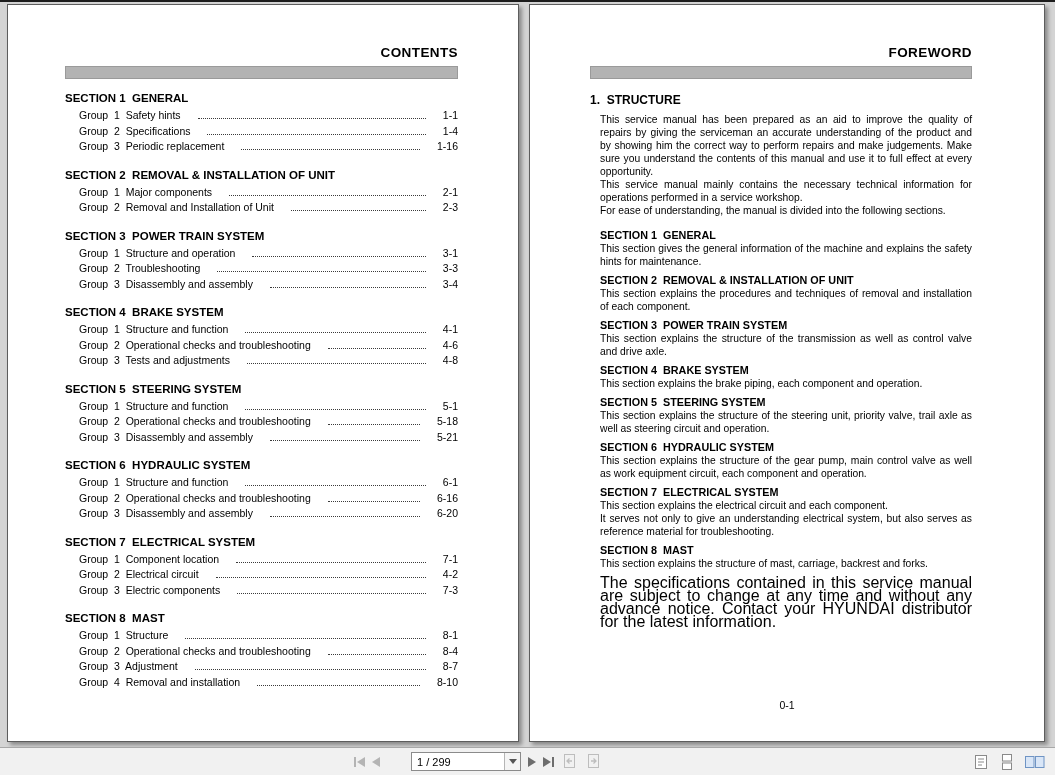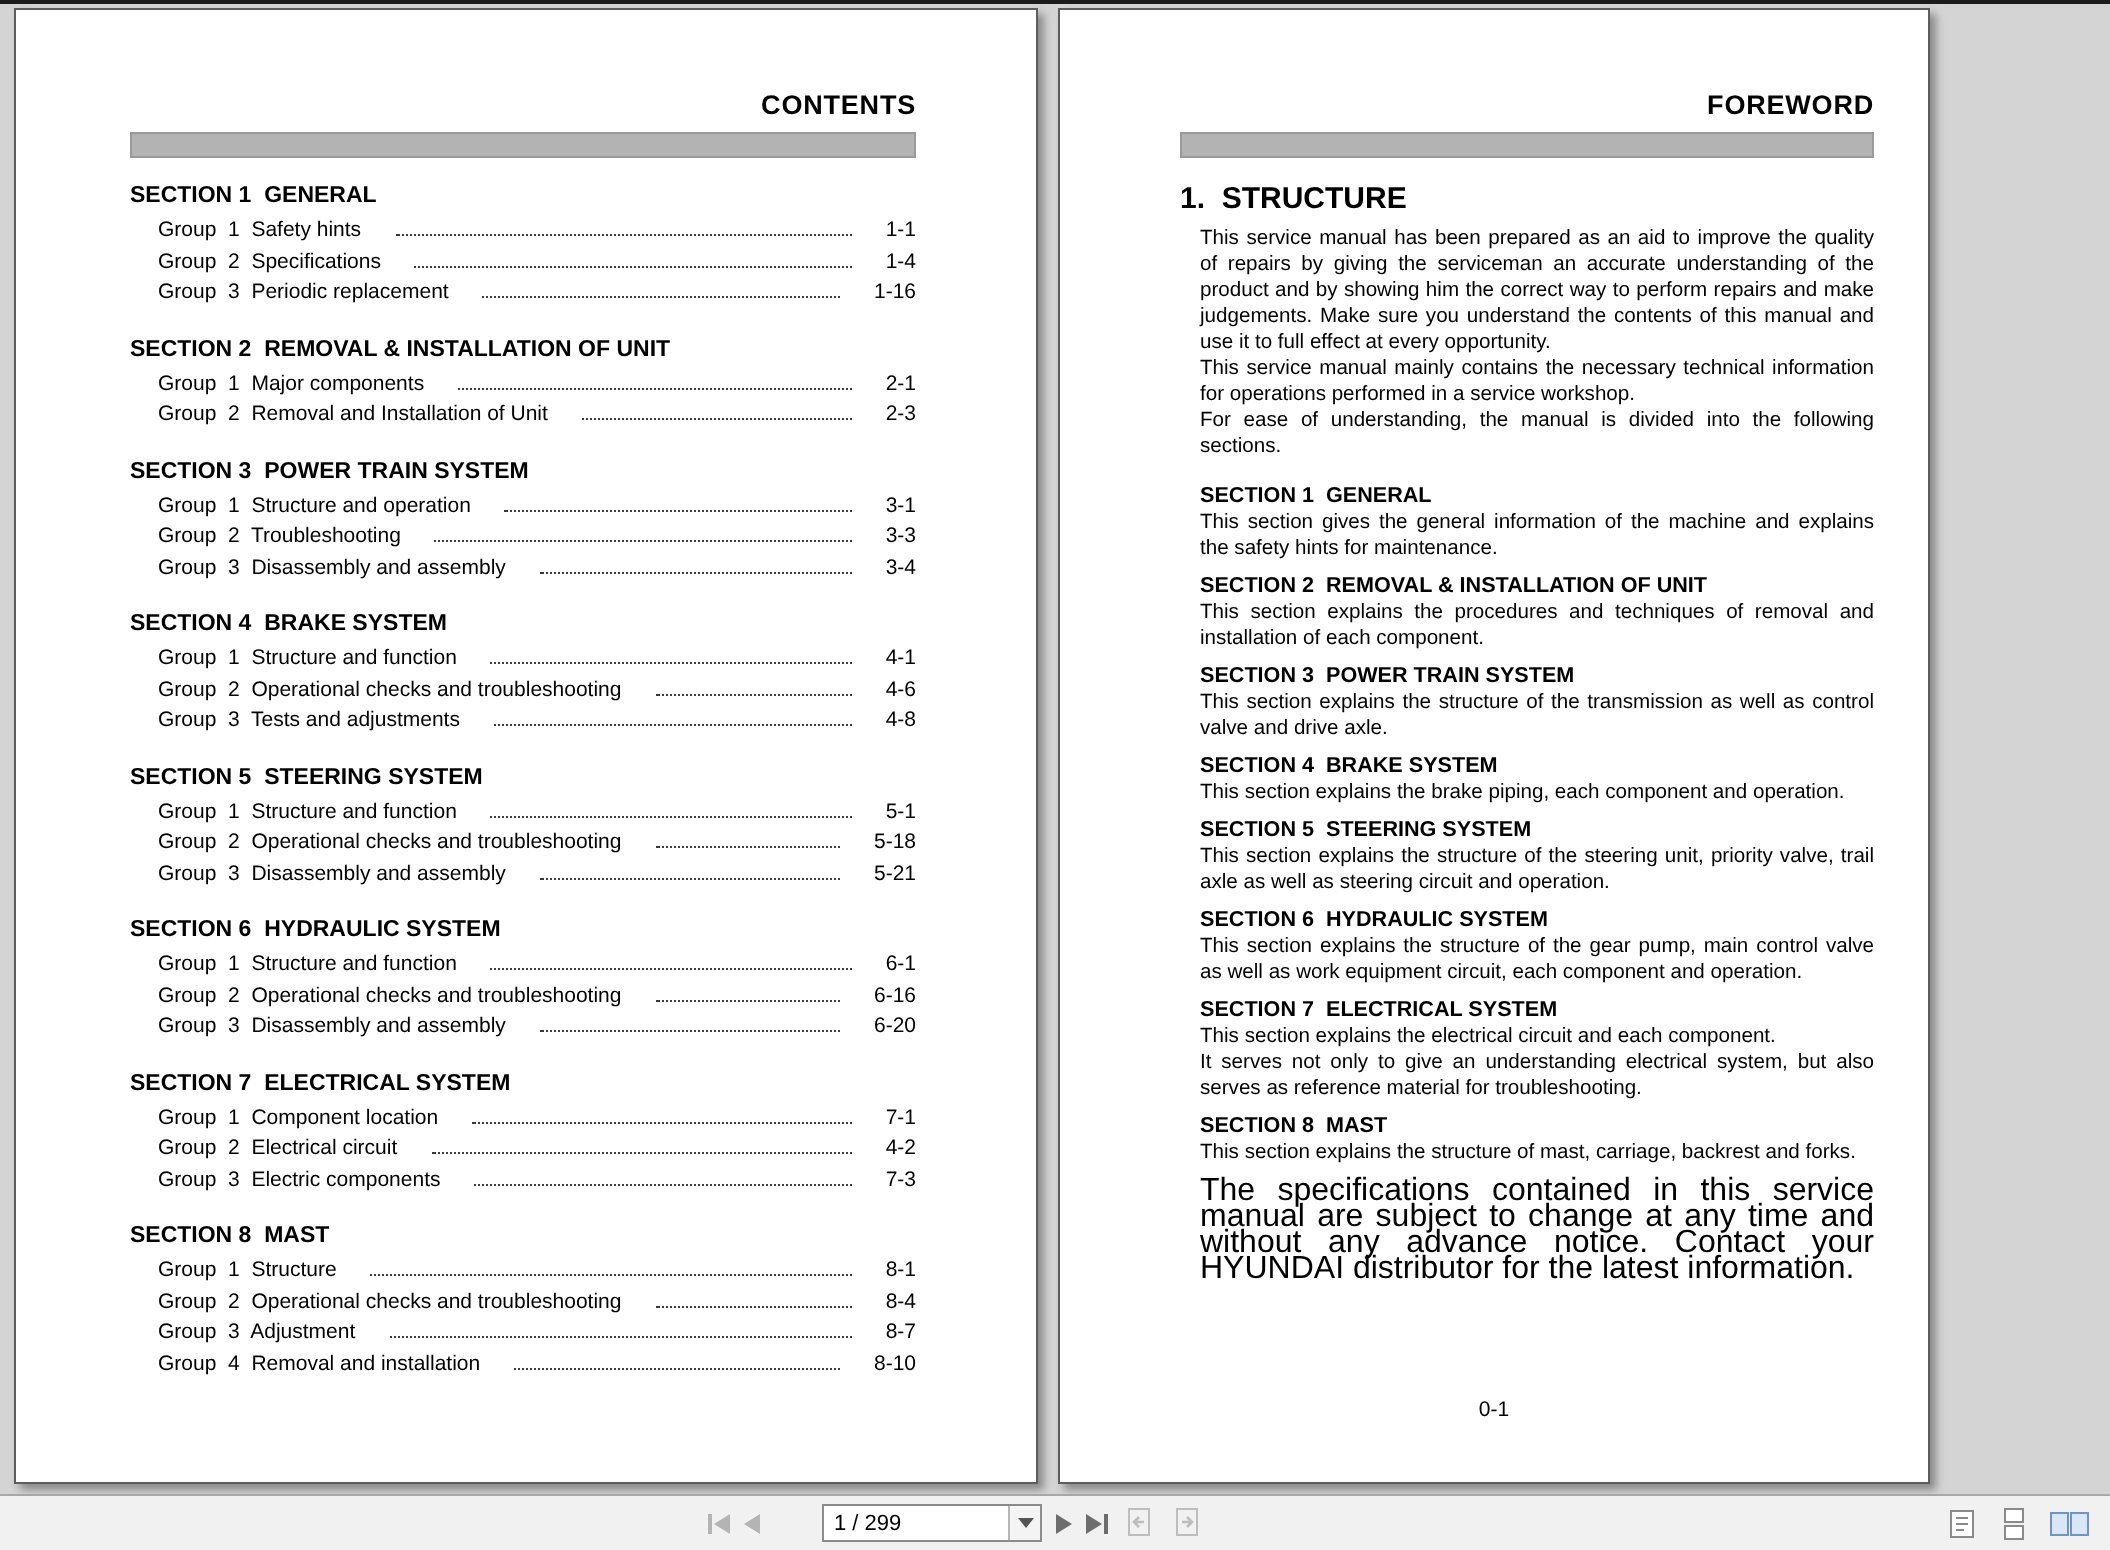--- a/index.html
+++ b/index.html
@@ -16,21 +16,21 @@
   
   .page {
     position: absolute;
     top: 4px;
     height: 738px;
     background: #ffffff;
     border: 1px solid #5d5d5d;
     box-shadow: 3px 3px 4px rgba(0,0,0,0.35);
   }
   .page-left  { left: 7px;   width: 512px; padding: 40px 60px 1px 57px; }
-  .page-right { left: 529px; width: 436px; padding: 40px 27px 0 60px; }
+  .page-right { left: 529px; width: 516px; padding: 40px 72px 0 60px; }
 
   .page-title {
     text-align: right;
     font-size: 13.5px;
     font-weight: bold;
     letter-spacing: 0.4px;
     line-height: 16px;
   }
   .header-bar {
     margin-top: 5px;
@@ -62,21 +62,21 @@
     border-bottom: 1.5px dotted #3a3a3a;
     margin: 0 3px 3px 3px;
     min-width: 16px;
   }
   .toc-page { white-space: pre-wrap; }
 
   
   .fw-heading {
     margin-top: 14px;
     font-weight: bold;
-    font-size: 15px;
+    font-size: 12px;
     line-height: 14px;
     white-space: pre-wrap;
   }
   .fw-indent { margin-left: 10px; }
   .fw-intro { margin-top: 6px; }
   .fw-intro p {
     font-size: 10.3px;
     line-height: 13px;
     text-align: justify;
   }

